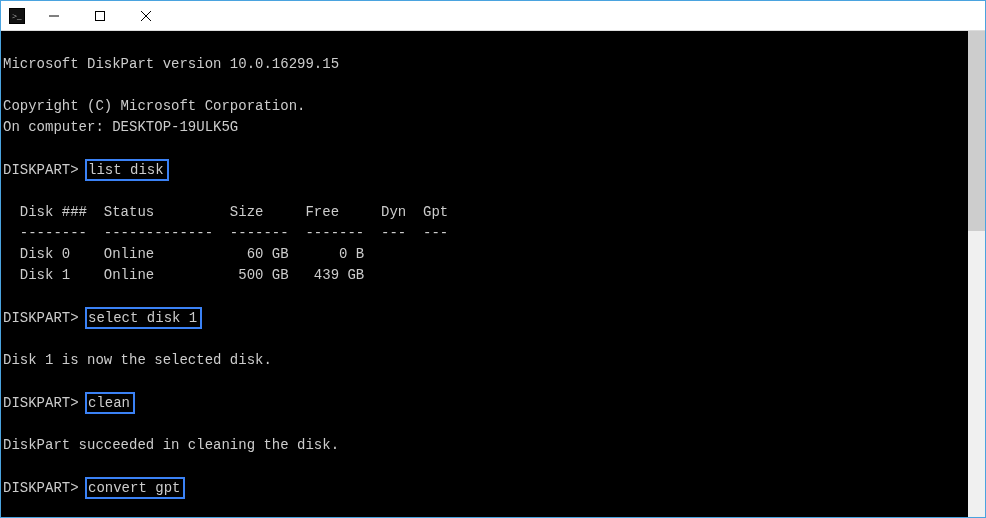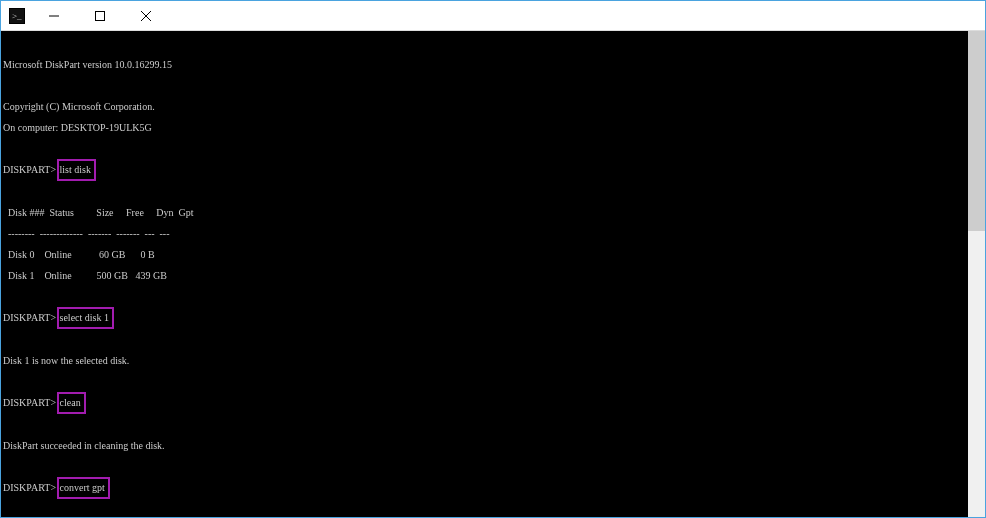--- a/index.html
+++ b/index.html
@@ -60,22 +60,22 @@
     flex: 1;
     display: flex;
     background: #000;
     position: relative;
     overflow: hidden;
   }
   .console {
     flex: 1;
     background: #000;
     color: #ccc;
-    font-family: Liberation Serif, serif;
-    font-size: 10px;
+    font-family: Liberation Mono, monospace;
+    font-size: 14px;
     line-height: 21px;
     padding: 2px 0 0 2px;
     white-space: pre;
     overflow: hidden;
   }
   .scrollbar {
     width: 17px;
     background: #f0f0f0;
     position: relative;
     flex-shrink: 0;
@@ -84,21 +84,21 @@
     position: absolute;
     top: 0;
     left: 0;
     right: 0;
     height: 200px;
     background: #cdcdcd;
   }
 
   .line { display: block; }
   .hl {
-    border: 2px solid #a21caf;
+    border: 2px solid #3b82f6;
     padding: 1px 3px 1px 1px;
     margin-left: -2px;
     display: inline-block;
     line-height: 16px;
   }
 </style>
 </head>
 <body>
 
 <div class="window">

